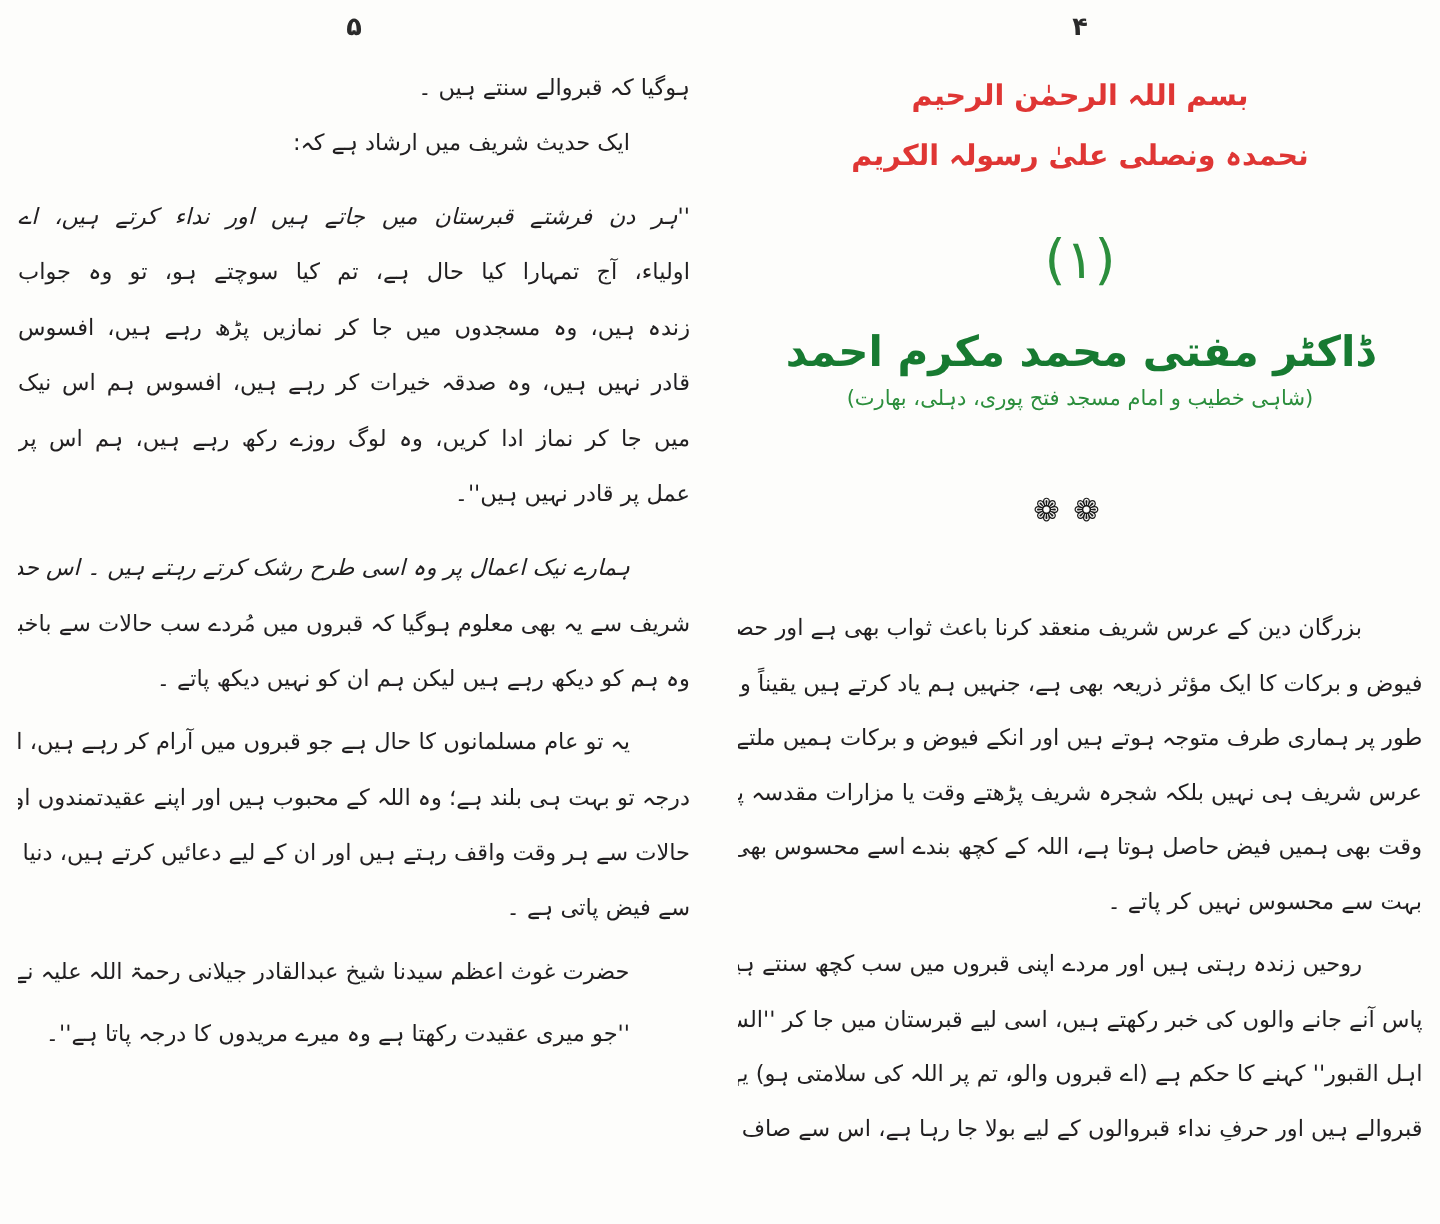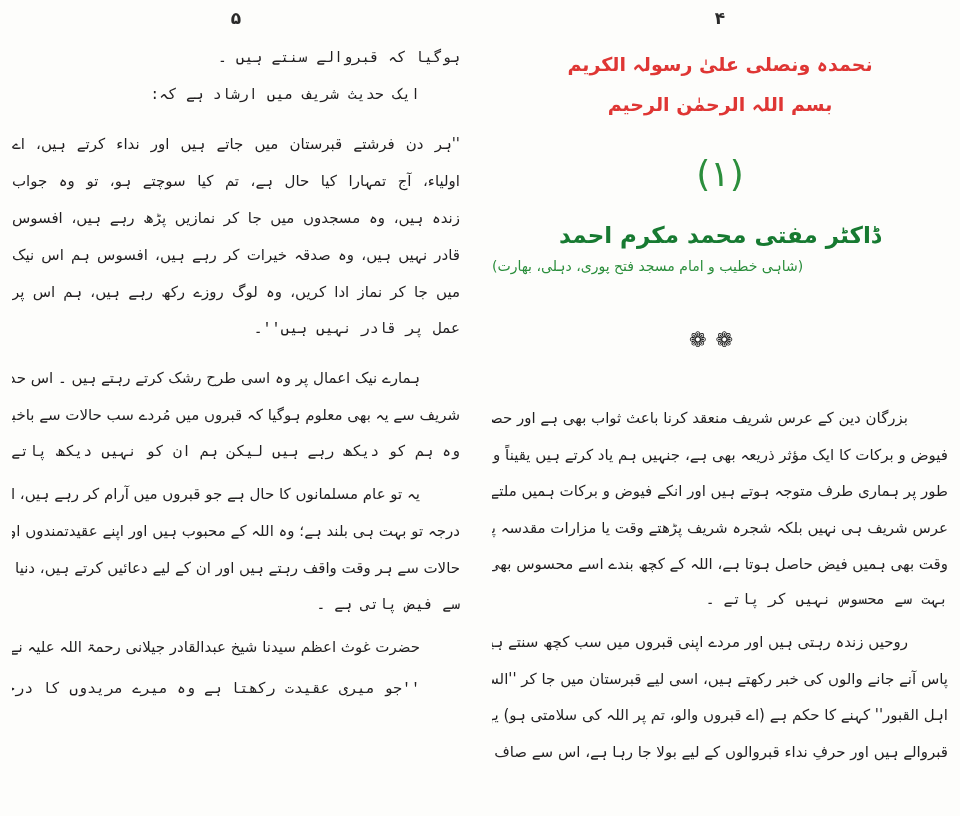--- a/index.html
+++ b/index.html
@@ -31,42 +31,42 @@
     font-size:15px;
     line-height:37px;
     white-space:nowrap;
     text-align:justify;
     text-align-last:justify;
     text-justify:inter-word;
     color:var(--ink);
     overflow:hidden;
   }
   .body-right .line{line-height:36.5px;}
-  .line.end{text-align:center;text-align-last:right;font-family:Liberation Mono, monospace;}
+  .line.end{text-align:center;text-align-last:right;}
   .line.indent{padding-right:40px;}
-  .line.p-gap{margin-top:12px;}
+  .line.p-gap{margin-top:12px;font-style:italic;}
   .line.p-gap-sm{margin-top:5px;}
   
   .heading-red{margin-top:14px;}
   .heading-red .hline{
     text-align:center;font-size:19px;font-weight:bold;
     line-height:40px;color:var(--heading-red);
   }
   .section-number{
     margin-top:24px;text-align:center;
     font-size:36px;line-height:52px;font-weight:normal;
     color:var(--accent-green);
   }
   .author-name{
     margin-top:20px;text-align:center;
-    font-size:23px;line-height:30px;font-weight:bold;
+    font-size:28px;line-height:30px;font-weight:bold;
     color:var(--name-green);
   }
   .author-affiliation{
-    margin-top:4px;text-align:left;
+    margin-top:4px;text-align:center;
     font-size:14px;line-height:24px;
     color:var(--accent-green);
   }
   .ornament{
     margin-top:48px;text-align:center;
     font-size:21px;line-height:28px;color:#1b1b1b;
     letter-spacing:9px;text-indent:9px;
   }
 </style>
 </head>
@@ -94,22 +94,22 @@
       <div class="line end">سے فیض پاتی ہے ۔</div>
       <div class="line p-gap-sm indent">حضرت غوث اعظم سیدنا شیخ عبدالقادر جیلانی رحمۃ اللہ علیہ نے فرمایا کہ:</div>
       <div class="line p-gap-sm end indent">''جو میری عقیدت رکھتا ہے وہ میرے مریدوں کا درجہ پاتا ہے''۔</div>
     </div>
   </section>
 
   <section class="page page-right">
     <div class="pagenum">۴</div>
 
     <div class="heading-red">
+      <div class="hline">بسم اللہ الرحمٰن الرحیم</div>
       <div class="hline">نحمدہ ونصلی علیٰ رسولہ الکریم</div>
-      <div class="hline">بسم اللہ الرحمٰن الرحیم</div>
     </div>
 
     <div class="section-number">(١)</div>
 
     <div class="author-name">ڈاکٹر مفتی محمد مکرم احمد</div>
     <div class="author-affiliation">(شاہی خطیب و امام مسجد فتح پوری، دہلی، بھارت)</div>
 
     <div class="ornament">❁❁</div>
 
     <div class="body-right">

